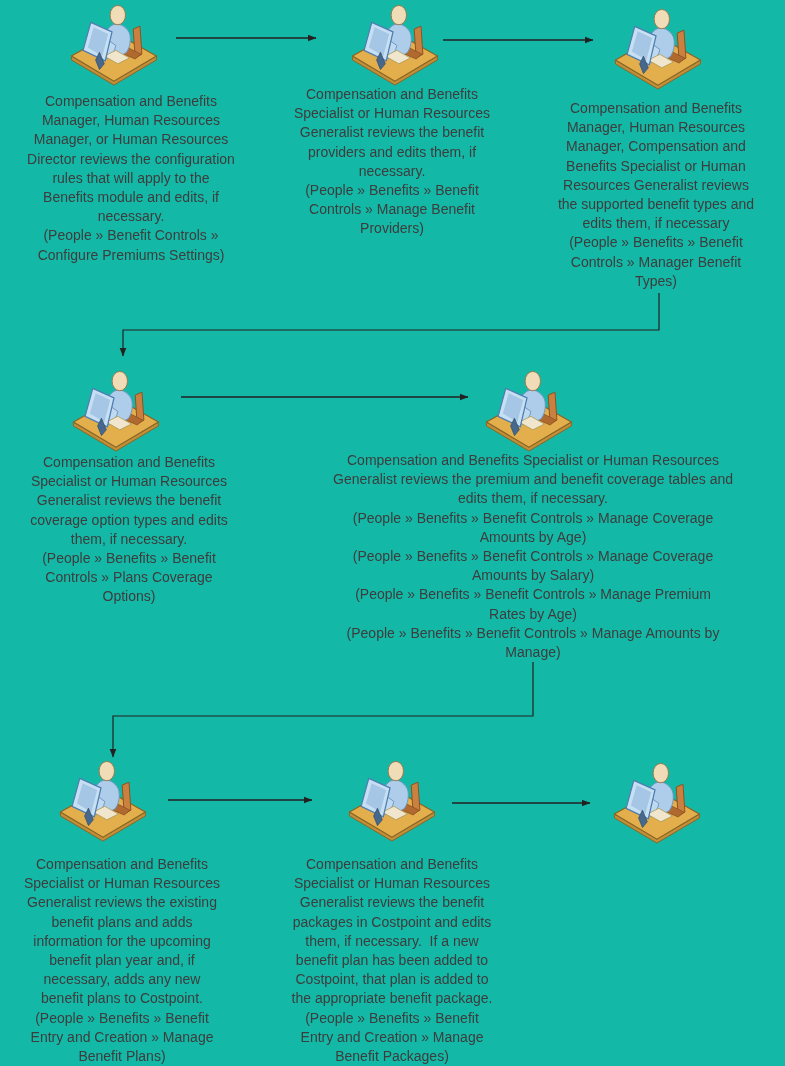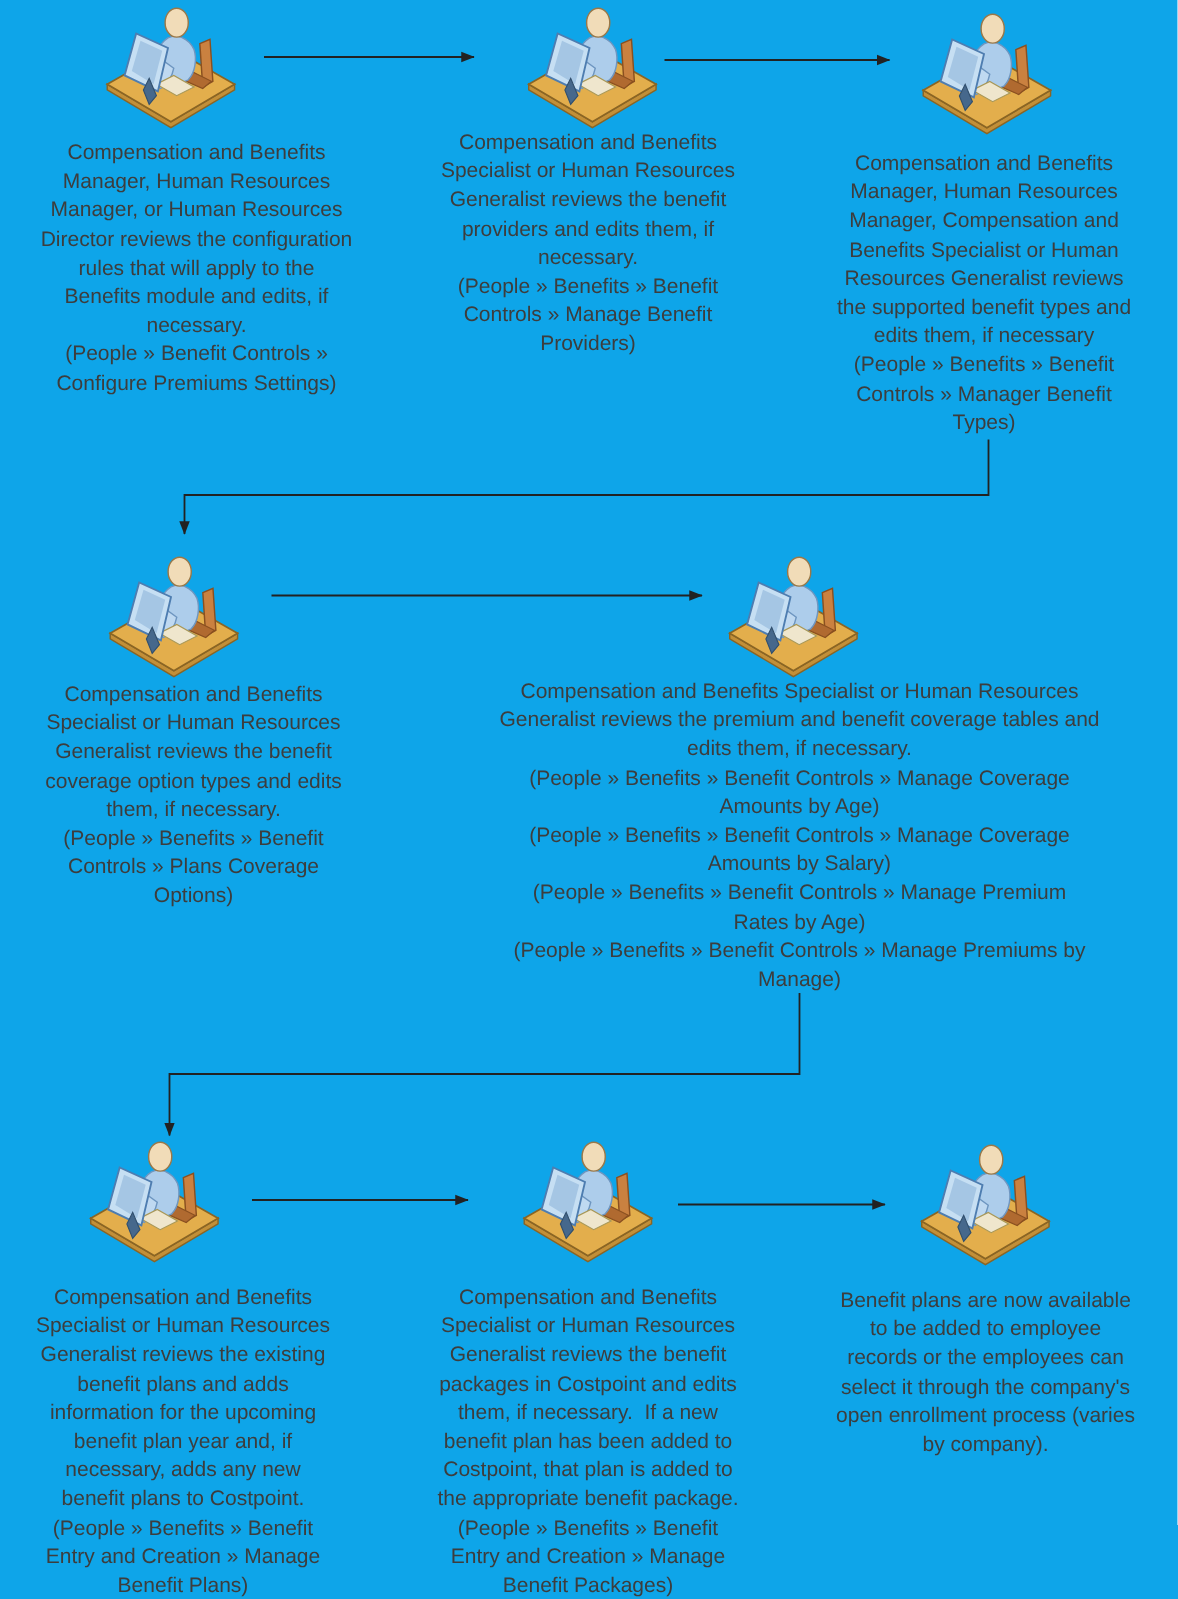--- a/index.html
+++ b/index.html
@@ -1,19 +1,19 @@
 <!DOCTYPE html>
 <html><head>
 <meta charset="utf-8">
 <style>
   html,body{margin:0;padding:0;background:#ffffff;}
   .canvas{
     position:relative;
     width:785px;height:1066px;
-    background:#0ea5e9;
+    background:#14b8a6;
     font-family:"Liberation Sans", sans-serif;
     overflow:hidden;
   }
   .arrow-layer{
     position:absolute;left:0;top:0;width:785px;height:1066px;
     pointer-events:none;
   }
   .node-icon-box{position:absolute;width:100px;height:82px;}
   .node-icon-box svg{width:100%;height:100%;display:block;}
   .textblock{
@@ -152,21 +152,21 @@
 Options)</span></div>
   <div class="textblock" style="left:285px;top:451px;width:496px;"><span>Compensation and Benefits Specialist or Human Resources
 Generalist reviews the premium and benefit coverage tables and
 edits them, if necessary.
 </span><span class="b">(People</span><span> » </span><span class="b">Benefits</span><span> » </span><span class="b">Benefit Controls</span><span> » </span><span class="b">Manage Coverage
 Amounts by Age)</span><span>
 </span><span class="b">(People</span><span> » </span><span class="b">Benefits</span><span> » </span><span class="b">Benefit Controls</span><span> » </span><span class="b">Manage Coverage
 Amounts by Salary)</span><span>
 </span><span class="b">(People</span><span> » </span><span class="b">Benefits</span><span> » </span><span class="b">Benefit Controls</span><span> » </span><span class="b">Manage Premium
 Rates by Age)</span><span>
-</span><span class="b">(People</span><span> » </span><span class="b">Benefits</span><span> » </span><span class="b">Benefit Controls</span><span> » </span><span class="b">Manage Premiums</span><span> by
+</span><span class="b">(People</span><span> » </span><span class="b">Benefits</span><span> » </span><span class="b">Benefit Controls</span><span> » </span><span class="b">Manage Amounts</span><span> by
 </span><span class="b">Manage)</span></div>
   <div class="textblock" style="left:0px;top:855px;width:244px;"><span>Compensation and Benefits
 Specialist or Human Resources
 Generalist reviews the existing
 benefit plans and adds
 information for the upcoming
 benefit plan year and, if
 necessary, adds any new
 benefit plans to Costpoint.
 </span><span class="b">(People</span><span> » </span><span class="b">Benefits</span><span> » </span><span class="b">Benefit
@@ -176,20 +176,14 @@
 Specialist or Human Resources
 Generalist reviews the benefit
 packages in Costpoint and edits
 them, if necessary.  If a new
 benefit plan has been added to
 Costpoint, that plan is added to
 the appropriate benefit package.
 </span><span class="b">(People</span><span> » </span><span class="b">Benefits</span><span> » </span><span class="b">Benefit
 Entry and Creation</span><span> » </span><span class="b">Manage
 Benefit Packages)</span></div>
-  <div class="textblock" style="left:530px;top:857px;width:254px;"><span>Benefit plans are now available
-to be added to employee
-records or the employees can
-select it through the company's
-open enrollment process (varies
-by company).</span></div>
 
 </div>
 
 </body></html>

